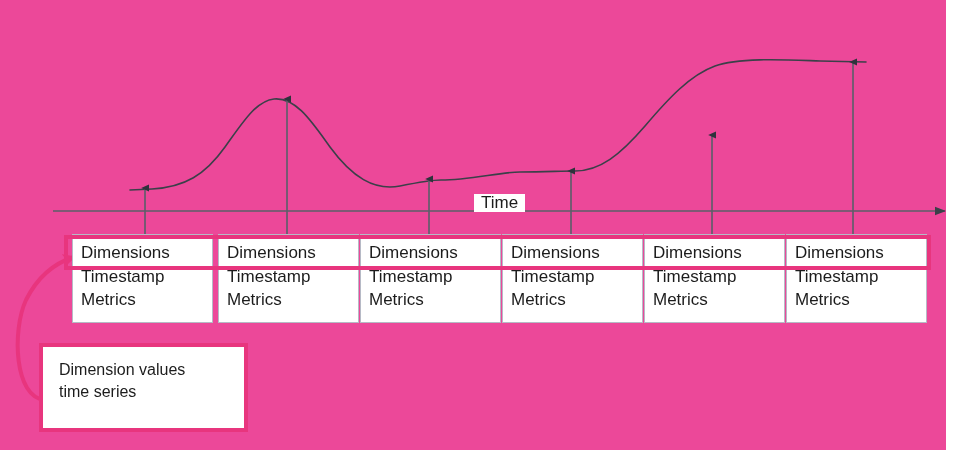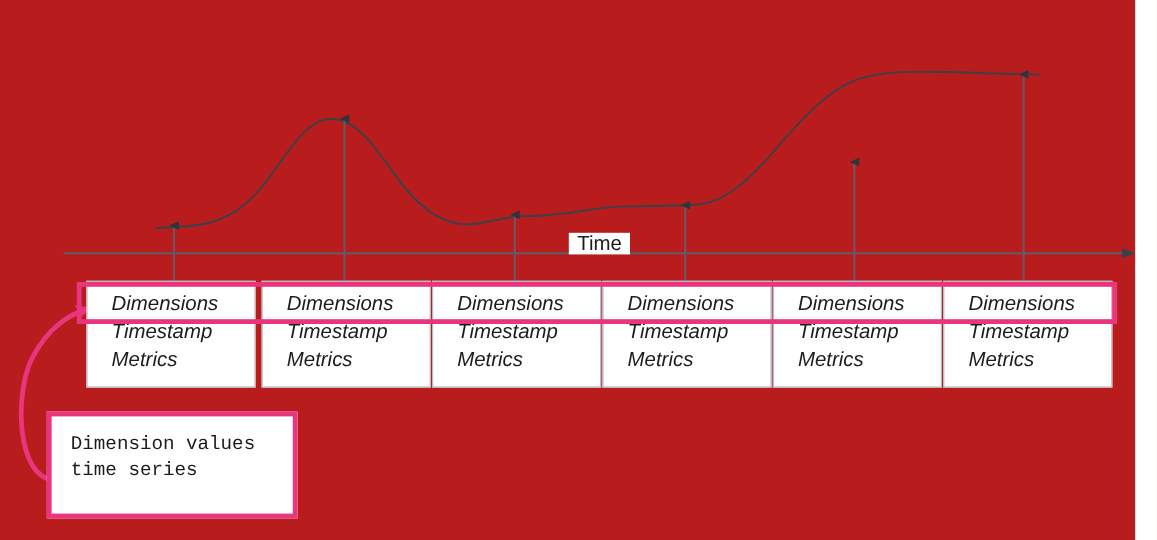--- a/index.html
+++ b/index.html
@@ -10,21 +10,21 @@
   body {
     width: 964px;
     height: 450px;
     font-family: "Liberation Sans", sans-serif;
     overflow: hidden;
   }
   #canvas {
     position: relative;
     width: 946px;
     height: 450px;
-    background: #b91c1c;
+    background: #ec4899;
   }
   #vector-layer {
     position: absolute;
     left: 0;
     top: 0;
     width: 964px;
     height: 450px;
   }
   .axis-label {
     position: absolute;
@@ -33,44 +33,42 @@
     background: #ffffff;
     padding: 0 7px;
     line-height: 18px;
     white-space: nowrap;
   }
   .record-box {
     position: absolute;
     box-sizing: border-box;
     border: 1px solid #b6bac6;
     background: #ffffff;
-    padding-left: 20px;
+    padding-left: 8px;
     padding-top: 6px;
-    font-style: italic;
   }
   .record-line {
     font-size: 17px;
     line-height: 23.5px;
     color: #1c1c1c;
     white-space: nowrap;
   }
   .highlight-rect {
     position: absolute;
     box-sizing: border-box;
     border: 4px solid #e8357e;
     background: transparent;
     pointer-events: none;
   }
   .callout-box {
     position: absolute;
     box-sizing: border-box;
     border: 4px solid #e8357e;
     background: #ffffff;
     padding: 12px 14px 10px 16px;
-    font-family: Liberation Mono, monospace;
   }
   .callout-line {
     font-size: 16px;
     line-height: 22px;
     color: #1c1c1c;
     white-space: nowrap;
   }
 </style>
 </head>
 <body>

